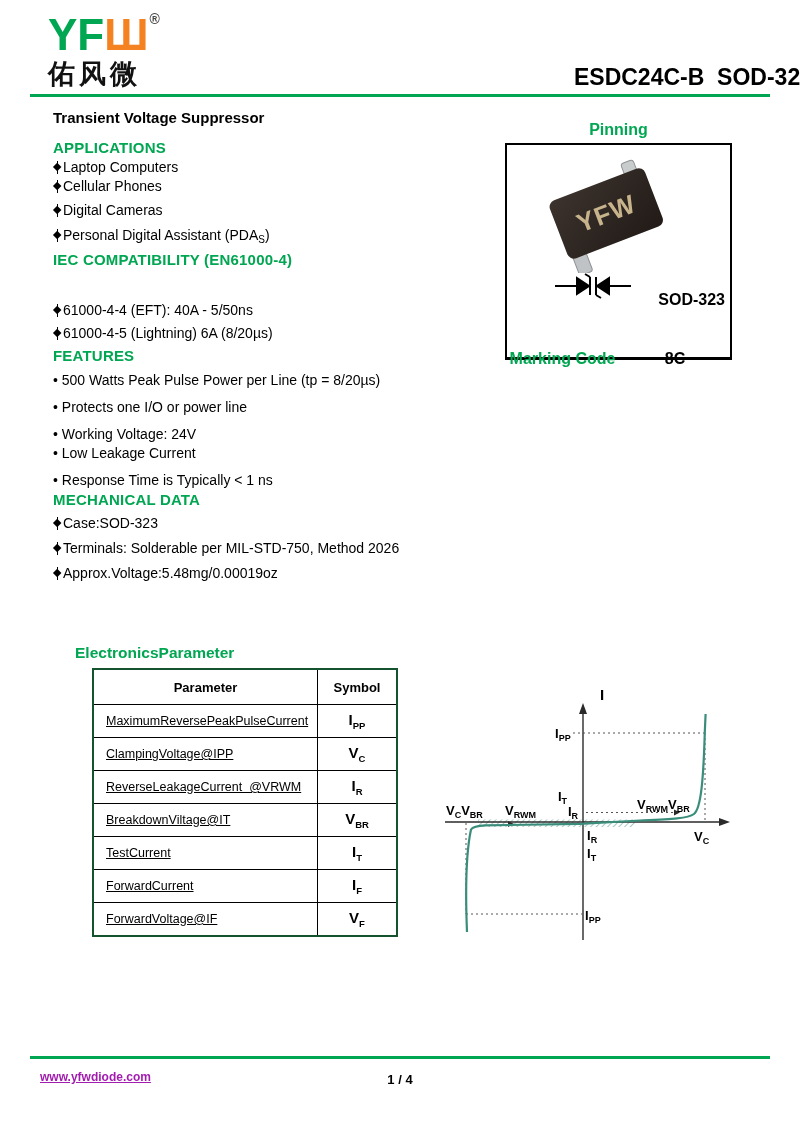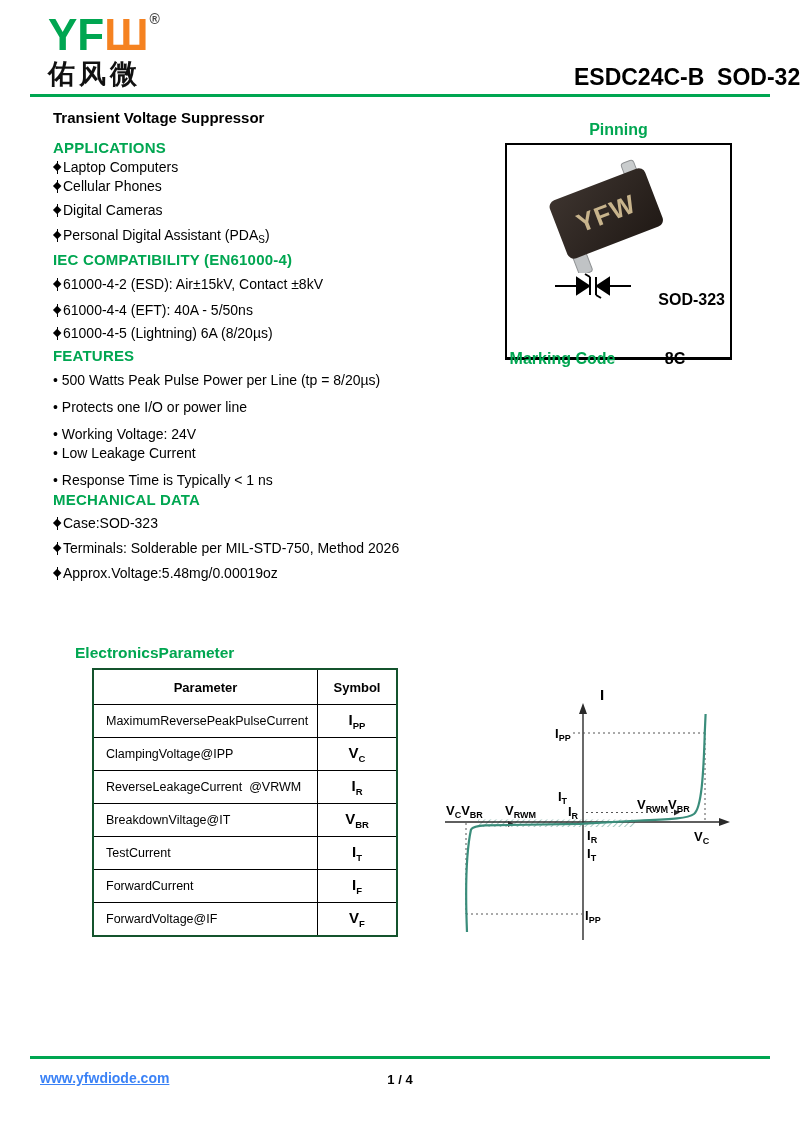--- a/index.html
+++ b/index.html
@@ -37,34 +37,34 @@
   .pin-cell-label{width:113px;border-right:2px solid #000;display:flex;align-items:center;
                   justify-content:center;color:#00A651;font-weight:bold;font-size:16px;box-sizing:border-box;}
   .pin-cell-value{flex:1;display:flex;align-items:center;justify-content:center;font-weight:bold;font-size:16px;}
 
   
   .tbl-title{position:absolute;left:75px;top:644px;color:#00A651;font-weight:bold;font-size:15.5px;}
   table.params{position:absolute;left:69px;top:668px;width:306px;border-collapse:collapse;
                border:2px solid #14532d;table-layout:fixed;margin-left:23px;}
   table.params th,table.params td{border:1px solid #000;}
   table.params th{height:32px;font-size:13px;font-weight:bold;text-align:center;}
-  td.pcell{height:30px;font-size:12.5px;padding-left:12px;white-space:pre;}
+  td.pcell{height:30px;font-size:12.5px;padding-left:12px;white-space:pre;text-decoration:underline;}
   td.scell{width:76px;text-align:center;font-size:15px;font-weight:bold;}
   td.scell sub{font-size:9.5px;}
 
   
   .graph-svg{position:absolute;left:430px;top:670px;}
   .gt{font-family:"Liberation Sans",sans-serif;font-weight:bold;font-size:13px;fill:#000;}
   .gts{font-size:9px;}
   .gtt{font-size:15px;}
 
   
   .rule-green-bottom{position:absolute;left:30px;width:740px;top:1056px;height:3px;background:#00A651;}
-  .footer-url{position:absolute;left:40px;top:1070px;color:#3b82f6;font-weight:bold;
-              font-size:14px;text-decoration:underline;cursor:pointer;}
+  .footer-url{position:absolute;left:40px;top:1070px;color:#a21caf;font-weight:bold;
+              font-size:12px;text-decoration:underline;cursor:pointer;}
   .footer-page{position:absolute;left:0;width:800px;top:1072px;text-align:center;
                font-weight:bold;font-size:13px;}
   .footer-company{position:absolute;right:30px;top:1069px;font-weight:bold;font-size:14px;}
 </style>
 </head>
 <body>
 
 <div class="page">
 
   <div class="logo">
@@ -76,21 +76,20 @@
 
   <div class="al subtitle" style="top:109px">Transient Voltage Suppressor</div>
 
   <div class="al ghead" style="top:139px">APPLICATIONS</div>
   <div class="al" style="top:159px"><span class="db"></span><span>Laptop Computers</span></div>
   <div class="al" style="top:178px"><span class="db"></span><span>Cellular Phones</span></div>
   <div class="al" style="top:202px"><span class="db"></span><span>Digital Cameras</span></div>
   <div class="al" style="top:227px"><span class="db"></span><span>Personal Digital Assistant (PDA</span><span class="subS">S</span><span>)</span></div>
 
   <div class="al ghead" style="top:251px">IEC COMPATIBILITY (EN61000-4)</div>
-  <div class="al" style="top:276px"><span class="db"></span><span>61000-4-2 (ESD): Air±15kV, Contact ±8kV</span></div>
   <div class="al" style="top:302px"><span class="db"></span><span>61000-4-4 (EFT): 40A - 5/50ns</span></div>
   <div class="al" style="top:325px"><span class="db"></span><span>61000-4-5 (Lightning) 6A (8/20µs)</span></div>
 
   <div class="al ghead" style="top:347px">FEATURES</div>
   <div class="al" style="top:372px">• 500 Watts Peak Pulse Power per Line (tp = 8/20µs)</div>
   <div class="al" style="top:399px">• Protects one I/O or power line</div>
   <div class="al" style="top:426px">• Working Voltage: 24V</div>
   <div class="al" style="top:445px">• Low Leakage Current</div>
   <div class="al" style="top:472px">• Response Time is Typically &lt; 1 ns</div>
 

